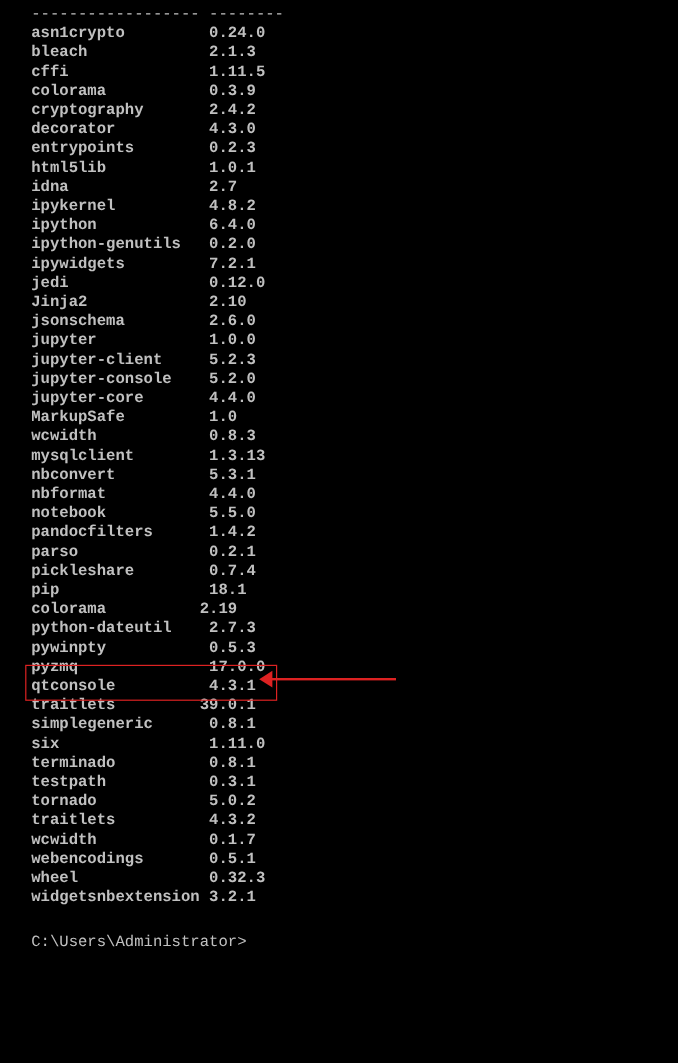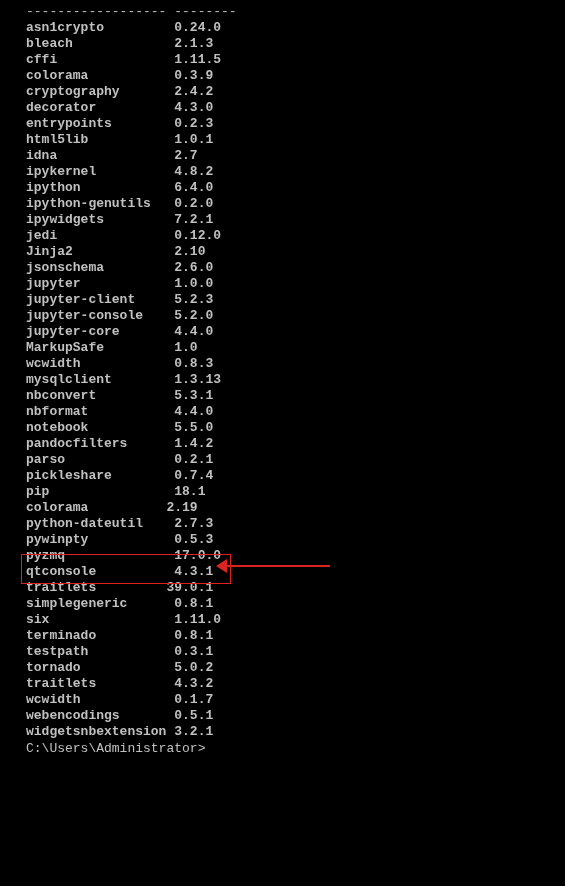--- a/index.html
+++ b/index.html
@@ -22,21 +22,21 @@
     .row {
       white-space: pre;
       position: relative;
       z-index: 2;
       font-weight: bold;
     }
     .hdr {
       white-space: pre;
     }
     .prompt {
-      margin-top: 1px;
+      margin-top: 21px;
       white-space: pre;
     }
     .highlight-box {
       position: absolute;
       border: 1.5px solid #d22;
       left: 21px;
       top: 554px;
       width: 210px;
       height: 30px;
       pointer-events: none;
@@ -105,20 +105,21 @@
     <div class="row"><span>qtconsole          </span><span>4.3.1</span></div>
     <div class="row"><span>traitlets         </span><span>39.0.1</span></div>
     <div class="row"><span>simplegeneric      </span><span>0.8.1</span></div>
     <div class="row"><span>six                </span><span>1.11.0</span></div>
     <div class="row"><span>terminado          </span><span>0.8.1</span></div>
     <div class="row"><span>testpath           </span><span>0.3.1</span></div>
     <div class="row"><span>tornado            </span><span>5.0.2</span></div>
     <div class="row"><span>traitlets          </span><span>4.3.2</span></div>
     <div class="row"><span>wcwidth            </span><span>0.1.7</span></div>
     <div class="row"><span>webencodings       </span><span>0.5.1</span></div>
+    <div class="row"><span>wheel              </span><span>0.32.3</span></div>
     <div class="row"><span>widgetsnbextension </span><span>3.2.1</span></div>
   </div>
 
 <div class="prompt">C:\Users\Administrator&gt;</div>
 
 <div class="highlight-box"></div>
 <div class="arrow-line"></div>
 <div class="arrow-head"></div>
 
 </body></html>

